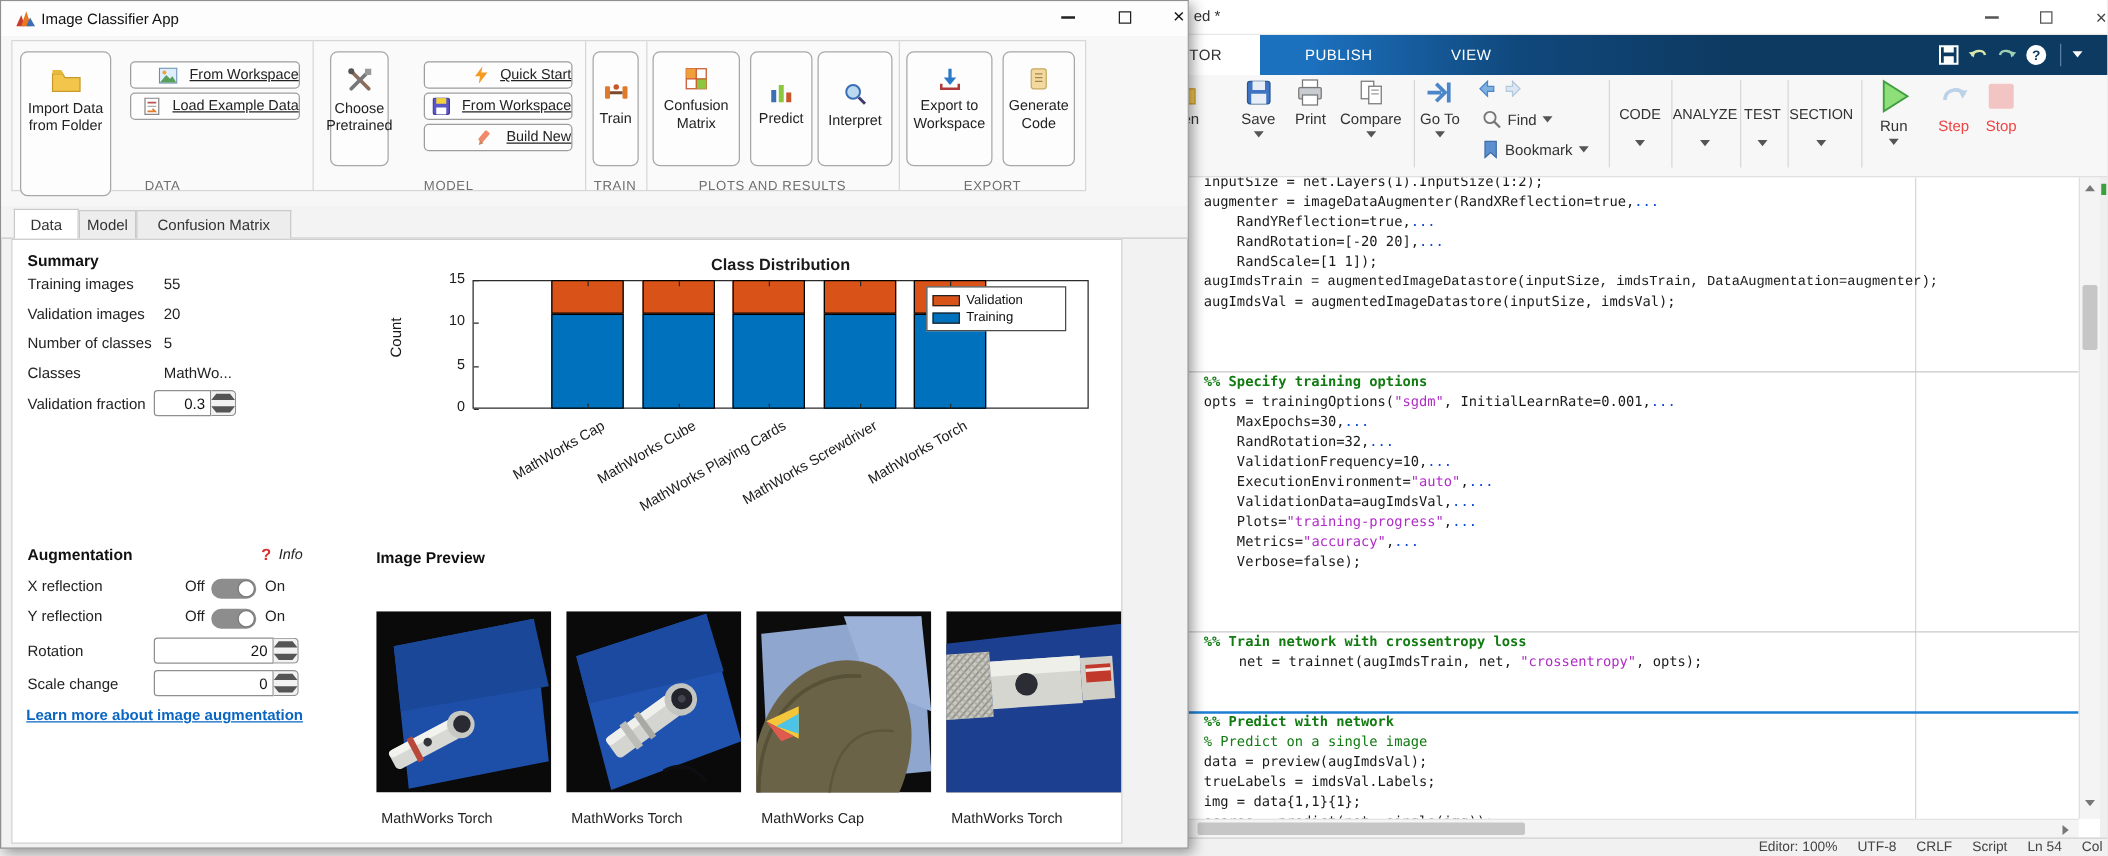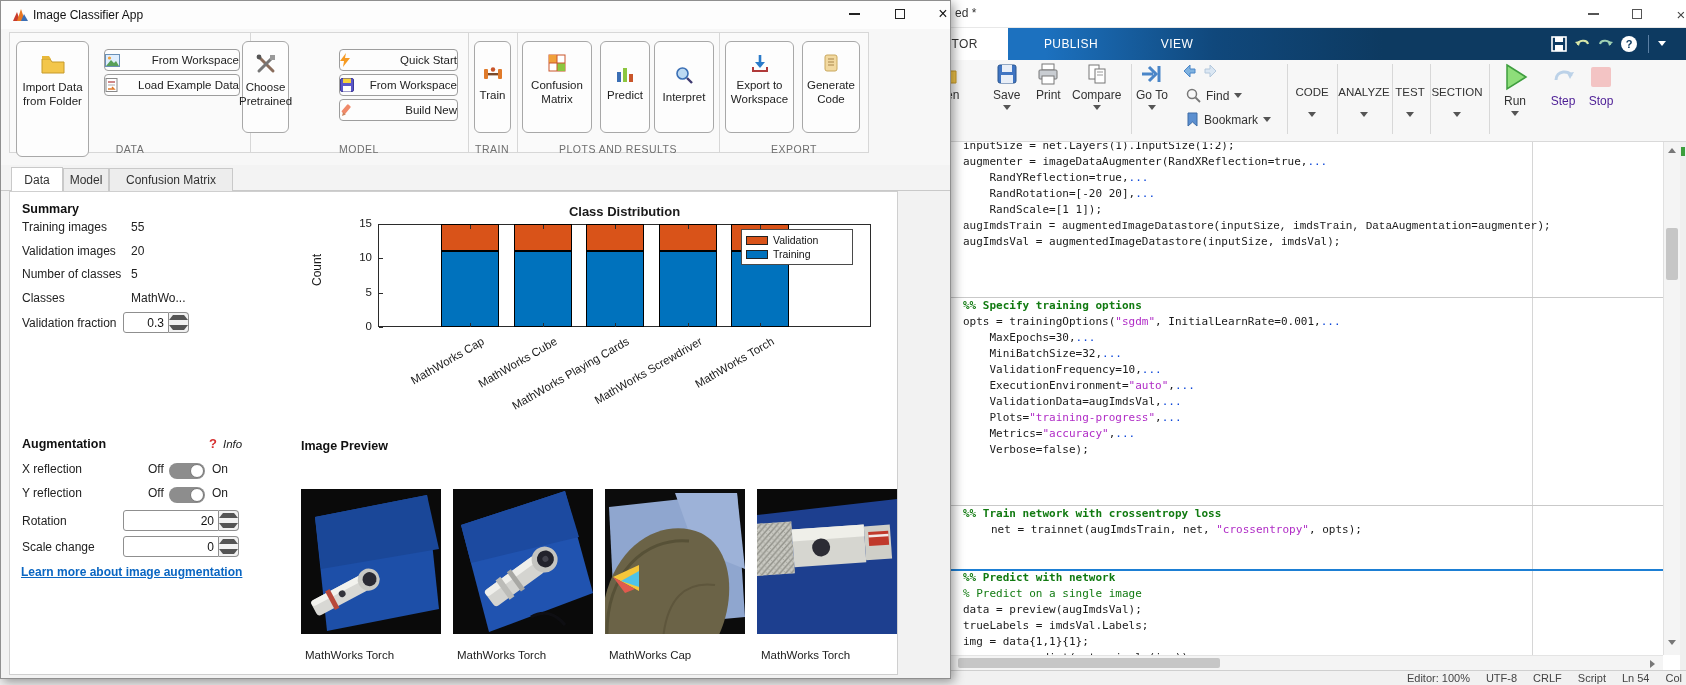--- a/index.html
+++ b/index.html
@@ -15,21 +15,21 @@
   .ribbon { position:absolute; left:0; top:28px; right:0; height:32px;
     background:linear-gradient(90deg,#1c71bf 0%,#1c71bf 62%,#10487c 72%,#0d3a61 82%,#0d3a61 100%); }
   .rtab { position:absolute; top:0; height:32px; display:flex; align-items:center; justify-content:center;
     color:#fff; font-size:12px; letter-spacing:.4px; }
   .rtab.active { background:#ffffff; color:#333; }
   .qat-ico { position:absolute; top:7px; width:18px; height:18px; }
   .rtoolbar { position:absolute; left:0; top:60px; right:0; height:82px; background:#f7f7f7; border-bottom:1px solid #d9d9d9; }
   .tsep { position:absolute; top:4px; height:70px; width:1px; background:#d8d8d8; }
   .tbtn { position:absolute; display:flex; flex-direction:column; align-items:center; font-size:12px; color:#333; }
   .tbtn .lbl { margin-top:2px; }
-  .tbtn.dis .lbl { color:#4c1d95; }
+  .tbtn.dis .lbl { color:#ef4444; }
   .caret { width:0; height:0; border-left:4px solid transparent; border-right:4px solid transparent; border-top:5px solid #555; margin-top:3px; }
   .hbtn { position:absolute; display:flex; align-items:center; font-size:12px; color:#333; gap:5px; }
   .gallery { position:absolute; top:68px; width:50px; text-align:center; font-size:11.5px; color:#333; }
   .gallery .caret { margin:14px auto 0; }
   .grp-label { position:absolute; top:128px; font-size:10.5px; color:#777; letter-spacing:.4px; }
   .editor { position:absolute; left:900px; top:142px; width:763px; height:513px; background:#fff; overflow:hidden; }
   .codeline { position:absolute; left:63px; white-space:pre; font-family:"DejaVu Sans Mono", monospace; font-size:11px; line-height:16px; height:16px; color:#1a1a1a; }
   .codeline .s { color:#b02cc6; }
   .codeline .e { color:#0d47d9; }
   .codeline .sec { color:#117a11; font-weight:bold; }
@@ -52,21 +52,21 @@
   .l-titlebar { position:absolute; left:0; top:0; right:0; height:28px; background:#fdfdfd; }
   .l-title { position:absolute; left:32px; top:7px; font-size:12px; color:#111; }
   .l-toolstrip { position:absolute; left:0; top:28px; right:0; height:136px; background:#f7f7f7; }
   .strip-box { position:absolute; left:8px; top:3px; width:860px; height:121px; border:1px solid #d7d7d7; background:#fafafa; }
   .vline { position:absolute; top:0; bottom:0; width:1px; background:#d7d7d7; }
   .bigbtn { position:absolute; border:1px solid #a8a8a8; border-radius:6px; background:#fdfdfd;
     display:flex; flex-direction:column; align-items:center; justify-content:flex-start; padding-top:12px;
     font-size:11.5px; color:#222; text-align:center; line-height:14px; white-space:pre-line; }
   .bigbtn .bicon { margin-bottom:6px; }
   .smallbtn { position:absolute; border:1px solid #9d9d9d; border-radius:4px; background:#fdfdfd; height:22px;
-    display:flex; align-items:center; justify-content:space-between; gap:10px; font-size:11.5px; color:#222; }
+    display:flex; align-items:center; justify-content:flex-end; gap:10px; font-size:11.5px; color:#222;text-decoration:underline; }
   .l-grouplabel { position:absolute; top:110px; font-size:10.5px; color:#6e6e6e; letter-spacing:.5px; transform:translateX(-50%); }
   .l-tabs { position:absolute; left:0; top:164px; right:0; height:26px; background:#f3f3f3; border-bottom:1px solid #c9c9c9; }
   .ltab { position:absolute; top:3px; height:23px; border:1px solid #c9c9c9; border-bottom:none; background:#ededed;
     display:flex; align-items:center; justify-content:center; font-size:12px; color:#333; }
   .ltab.active { background:#ffffff; height:24px; top:2px; font-weight:normal; }
   .panel { position:absolute; left:8px; top:190px; width:889px; height:484px; background:#ffffff; border:1px solid #cfcfcf; }
   .sumtitle { position:absolute; font-weight:bold; font-size:12.5px; color:#111; }
   .srow { position:absolute; left:21px; font-size:12px; color:#222; }
   .srow .val { position:absolute; left:109px; }
   .spinner { position:absolute; height:21px; display:flex; }
@@ -262,21 +262,21 @@
           <div class="codeline" style="top: 12px;"><span>augmenter = imageDataAugmenter(RandXReflection=true,</span><span class="e">...</span></div>
           <div class="codeline" style="top: 28px;"><span>    RandYReflection=true,</span><span class="e">...</span></div>
           <div class="codeline" style="top: 44px;"><span>    RandRotation=[-20 20],</span><span class="e">...</span></div>
           <div class="codeline" style="top: 60px;"><span>    RandScale=[1 1]);</span></div>
           <div class="codeline" style="top: 76px; font-family: Liberation Mono, monospace;"><span>augImdsTrain = augmentedImageDatastore(inputSize, imdsTrain, DataAugmentation=augmenter);</span></div>
           <div class="codeline" style="top: 92px; text-align: right;"><span>augImdsVal = augmentedImageDatastore(inputSize, imdsVal);</span></div>
           <div class="divider" style="top: 155px;"></div>
           <div class="codeline" style="top: 156px;"><span class="sec">%% Specify training options</span></div>
           <div class="codeline" style="top: 172px;"><span>opts = trainingOptions(</span><span class="s">"sgdm"</span><span>, InitialLearnRate=0.001,</span><span class="e">...</span></div>
           <div class="codeline" style="top: 188px;"><span>    MaxEpochs=30,</span><span class="e">...</span></div>
-          <div class="codeline" style="top: 204px;"><span>    MiniBatchSize=32,</span><span class="e">...</span></div>
+          <div class="codeline" style="top: 204px;"><span>    RandRotation=32,</span><span class="e">...</span></div>
           <div class="codeline" style="top: 220px;"><span>    ValidationFrequency=10,</span><span class="e">...</span></div>
           <div class="codeline" style="top: 236px;"><span>    ExecutionEnvironment=</span><span class="s">"auto"</span><span>,</span><span class="e">...</span></div>
           <div class="codeline" style="top: 252px;"><span>    ValidationData=augImdsVal,</span><span class="e">...</span></div>
           <div class="codeline" style="top: 268px;"><span>    Plots=</span><span class="s">"training-progress"</span><span>,</span><span class="e">...</span></div>
           <div class="codeline" style="top: 284px;"><span>    Metrics=</span><span class="s">"accuracy"</span><span>,</span><span class="e">...</span></div>
           <div class="codeline" style="top: 300px;"><span>    Verbose=false);</span></div>
           <div class="divider" style="top: 363px;"></div>
           <div class="codeline" style="top: 364px;"><span class="sec">%% Train network with crossentropy loss</span></div>
           <div class="codeline" style="top: 380px; margin-left: 28px;"><span>net = trainnet(augImdsTrain, net, </span><span class="s">"crossentropy"</span><span>, opts);</span></div>
           <div class="divider blue" style="top: 427px;"></div>
@@ -364,21 +364,21 @@
         <div class="smallbtn" style="left:94px;top:41px;width:136px">
           <svg width="13" height="14" viewBox="0 0 13 14">
               <rect x="1" y="0.5" width="11" height="13" fill="#fff" stroke="#888"></rect>
               <line x1="3" y1="4" x2="10" y2="4" stroke="#b55" stroke-width="1.4"></line>
               <line x1="3" y1="7" x2="10" y2="7" stroke="#aaa"></line>
               <path d="M3 11 L9 11 L7 9" fill="none" stroke="#e07a2a" stroke-width="1.4"></path>
             </svg>
           <span>Load Example Data</span>
         </div>
 
-        <div class="bigbtn" style="left:232px;top:8px;width:47px;height:92px">
+        <div class="bigbtn" style="left:254px;top:8px;width:47px;height:92px">
           <svg class="bicon" width="20" height="20" viewBox="0 0 20 20">
               <line x1="3" y1="3" x2="17" y2="17" stroke="#8a6d5c" stroke-width="3" stroke-linecap="round"></line>
               <line x1="17" y1="3" x2="3" y2="17" stroke="#777" stroke-width="3" stroke-linecap="round"></line>
               <circle cx="3" cy="3" r="2.4" fill="#555"></circle>
               <rect x="14" y="1" width="5" height="5" fill="#999"></rect>
             </svg>
           <span>Choose
 Pretrained</span>
         </div>
         <div class="smallbtn" style="left:329px;top:16px;width:119px">

